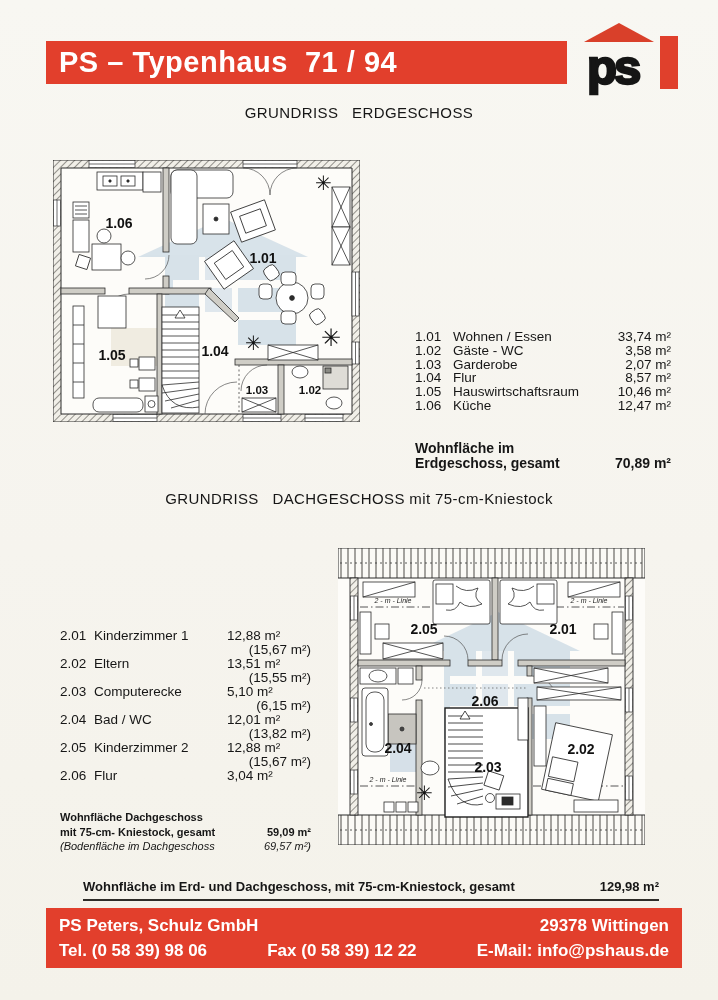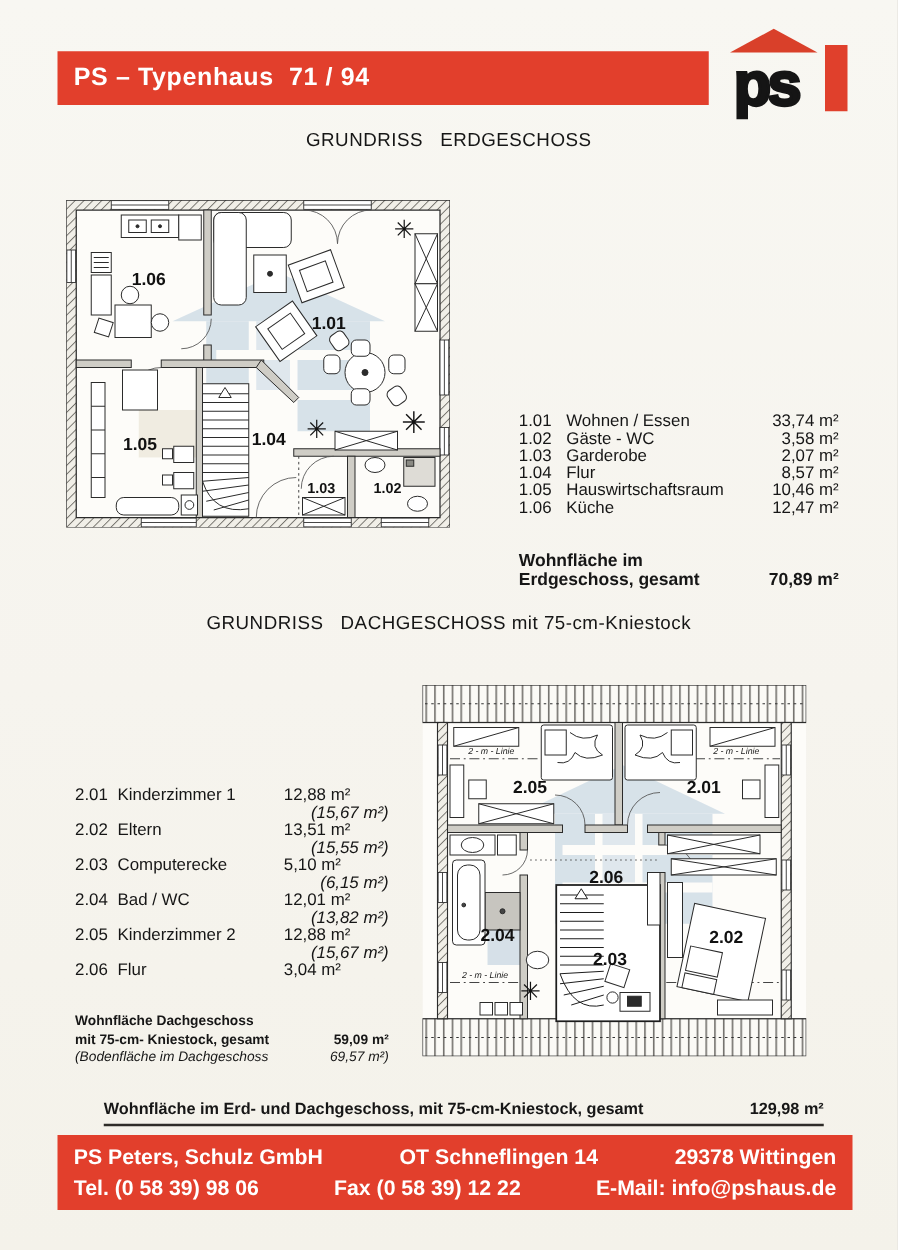--- a/index.html
+++ b/index.html
@@ -4,42 +4,42 @@
 <style>
   html,body{margin:0;padding:0;background:#e8e6e0;}
   .page{
     position:relative;width:718px;height:1000px;margin:0 auto;
     background:linear-gradient(180deg,#f8f7f2 0%,#f6f4ee 55%,#f4f2ea 100%);
     font-family:"Liberation Sans",sans-serif;color:#161616;overflow:hidden;
   }
   
   .header-bar{position:absolute;left:46px;top:41px;width:521px;height:43px;background:#e23f2c;}
   .header-bar .title{display:block;white-space:pre;color:#fff;font-weight:bold;
-    font-size:20px;line-height:42px;padding-left:13px;letter-spacing:0.5px;}
+    font-size:29px;line-height:42px;padding-left:13px;letter-spacing:0.5px;}
   .logo{position:absolute;left:583px;top:20px;width:100px;height:92px;}
   
   .section-title{position:absolute;left:0;right:0;text-align:center;font-weight:normal;
     font-size:15px;letter-spacing:0.4px;white-space:pre;}
   #eg-title{top:104px;}
   #dg-title{top:490px;}
   
   .plan{position:absolute;}
   #eg-plan{left:53px;top:160px;width:307px;height:262px;}
   #dg-plan{left:338px;top:548px;width:307px;height:297px;}
   
   .eg-table{position:absolute;left:415px;top:330px;width:256px;font-size:13.5px;line-height:13.8px;}
   .room-row{display:grid;grid-template-columns:38px 1fr 76px;}
   .room-row .ar{text-align:right;}
   .eg-total{position:absolute;left:415px;top:441px;width:256px;font-weight:bold;font-size:14px;line-height:15px;}
   .eg-total .tr{display:flex;justify-content:space-between;}
   
   .dg-table{position:absolute;left:60px;top:629px;width:251px;font-size:13.5px;line-height:14px;}
   .dg-row .main{display:grid;grid-template-columns:34px 1fr 84px;}
   .dg-row .main .ar{text-align:left;}
-  .dg-row .sub{text-align:right;font-style:italic;min-height:14px;}
+  .dg-row .sub{text-align:right;min-height:14px;}
   .dg-total{position:absolute;left:60px;top:810px;width:251px;font-size:11px;line-height:14.5px;}
   .dg-total .b{font-weight:bold;}
   .dg-total .tr{display:flex;justify-content:space-between;}
   .dg-total .it{font-style:italic;}
   
   .summary{position:absolute;left:83px;top:879px;width:576px;display:flex;
     justify-content:space-between;font-weight:bold;font-size:13px;
     border-bottom:2px solid #2e2c28;padding-bottom:5px;}
   
   .footer{position:absolute;left:46px;top:908px;width:636px;background:#e23f2c;
@@ -527,21 +527,20 @@
   </div>
 
   <div class="summary">
     <span>Wohnfläche im Erd- und Dachgeschoss, mit 75-cm-Kniestock, gesamt</span>
     <span>129,98 m²</span>
   </div>
 
   <div class="footer">
     <div class="row">
       <span>PS Peters, Schulz GmbH</span>
-      <span>OT Schneflingen 14</span>
       <span>29378 Wittingen</span>
     </div>
     <div class="row">
       <span>Tel. (0 58 39) 98 06</span>
       <span>Fax (0 58 39) 12 22</span>
       <span>E-Mail: info@pshaus.de</span>
     </div>
   </div>
 
 </div>

